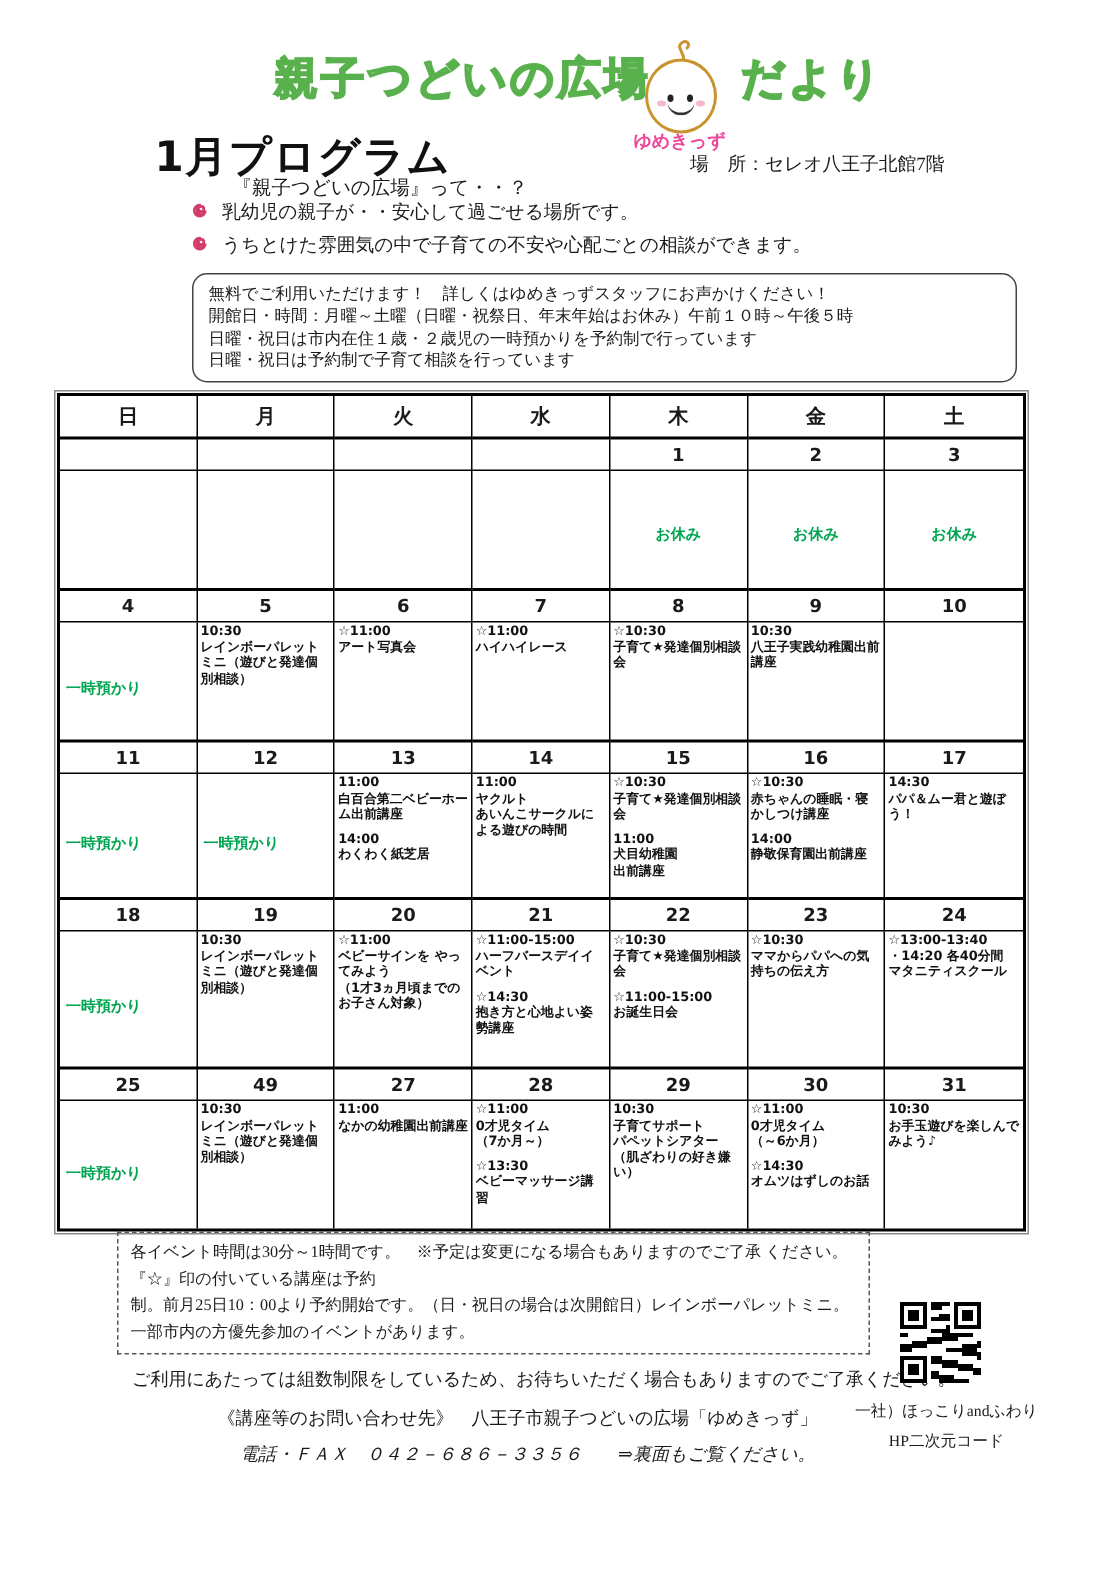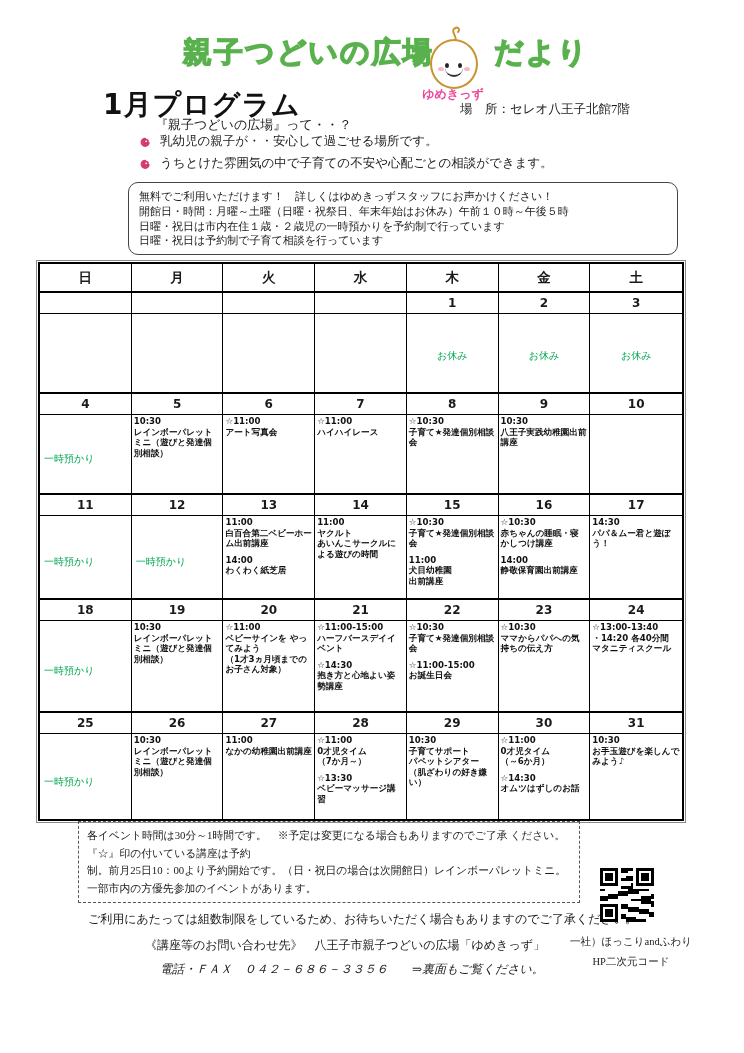--- a/index.html
+++ b/index.html
@@ -35,21 +35,21 @@
     position:absolute;left:-4px;top:60px;width:66px;text-align:center;
     color:#ec4899;font-weight:bold;font-size:12px;
     font-family:"DejaVu Sans","Liberation Sans",sans-serif;white-space:nowrap;
   }
   .program-title{
     position:absolute;left:103px;top:86px;font-size:28px;font-weight:900;color:#111;
     font-family:"DejaVu Sans","Liberation Sans",sans-serif;letter-spacing:1px;
   }
   .place{position:absolute;left:460px;top:101px;font-size:12.5px;}
   .question{position:absolute;left:155px;top:116px;font-size:13px;}
-  .bullet-row{position:absolute;left:138px;display:flex;align-items:center;gap:8px;font-size:12.5px;}
+  .bullet-row{position:absolute;left:126px;display:flex;align-items:flex-start;gap:8px;font-size:12.5px;}
   .bullet-row.b1{top:133px;} .bullet-row.b2{top:155px;}
   .spiral{width:14px;height:14px;flex:0 0 14px;}
   
   .info-box{
     position:absolute;left:128px;top:182px;width:528px;
     border:1.2px solid #444;border-radius:10px;padding:6px 10px;
     font-size:11px;line-height:14.8px;white-space:pre-line;
   }
   
   .calendar{
@@ -64,21 +64,21 @@
     height:27px;border-bottom:2px solid #000;display:flex;align-items:center;justify-content:center;
     font-size:13.5px;font-weight:bold;
   }
   .cal-dates .cal-cell{
     height:20px;border-bottom:1px solid #000;display:flex;align-items:center;justify-content:center;
     font-size:12px;font-weight:bold;
   }
   .cal-content .cal-cell{border-bottom:2px solid #000;padding:1px 2px;}
   .cal-content:last-child .cal-cell{border-bottom:none;}
   .event{font-size:8.6px;line-height:10.6px;font-weight:bold;white-space:pre-line;margin-bottom:6px;color:#111;}
-  .note{font-weight:normal;font-size:10px;}
+  .note{font-weight:bold;font-size:10px;}
   .note-center{position:absolute;left:0;right:0;top:45%;text-align:center;}
   .note-left{position:absolute;left:4px;top:48%;}
   
   .notice-box{
     position:absolute;left:78px;top:821px;width:484px;
     border:1.2px dashed #555;padding:5px 8px;
     font-size:10.8px;line-height:17.5px;white-space:pre-line;
   }
   .usage-note{position:absolute;left:88px;top:911px;font-size:12px;}
   .contact1{position:absolute;left:145px;top:937px;font-size:12px;}
@@ -285,21 +285,21 @@
 ママからパパへの気持ちの伝え方</div>
         </div>
         <div class="cal-cell">
           <div class="event">☆13:00-13:40
 ・14:20 各40分間
 マタニティスクール</div>
         </div>
       </div>
       <div class="cal-row cal-dates">
         <div class="cal-cell">25</div>
-        <div class="cal-cell">26</div>
+        <div class="cal-cell">49</div>
         <div class="cal-cell">27</div>
         <div class="cal-cell">28</div>
         <div class="cal-cell">29</div>
         <div class="cal-cell">30</div>
         <div class="cal-cell">31</div>
       </div>
       <div class="cal-row cal-content" style="height: 85px;">
         <div class="cal-cell">
           <div class="note note-left" style="color: rgb(0, 166, 81);">一時預かり</div>
         </div>

